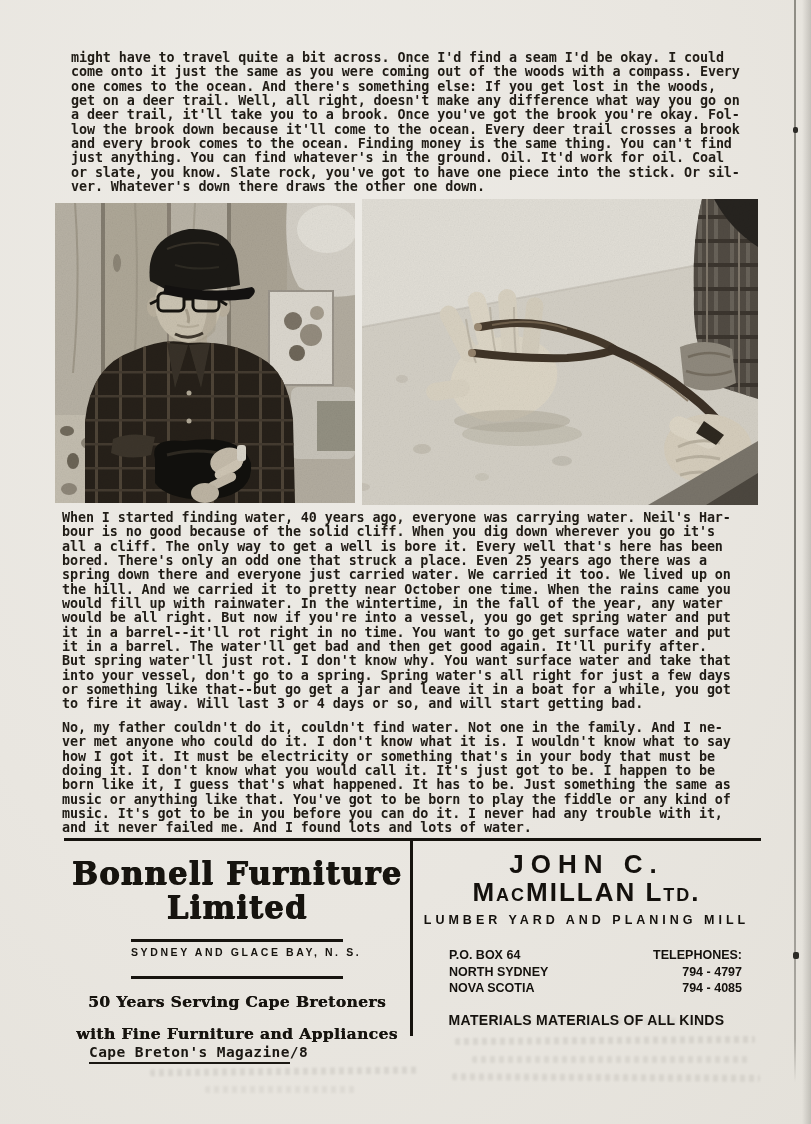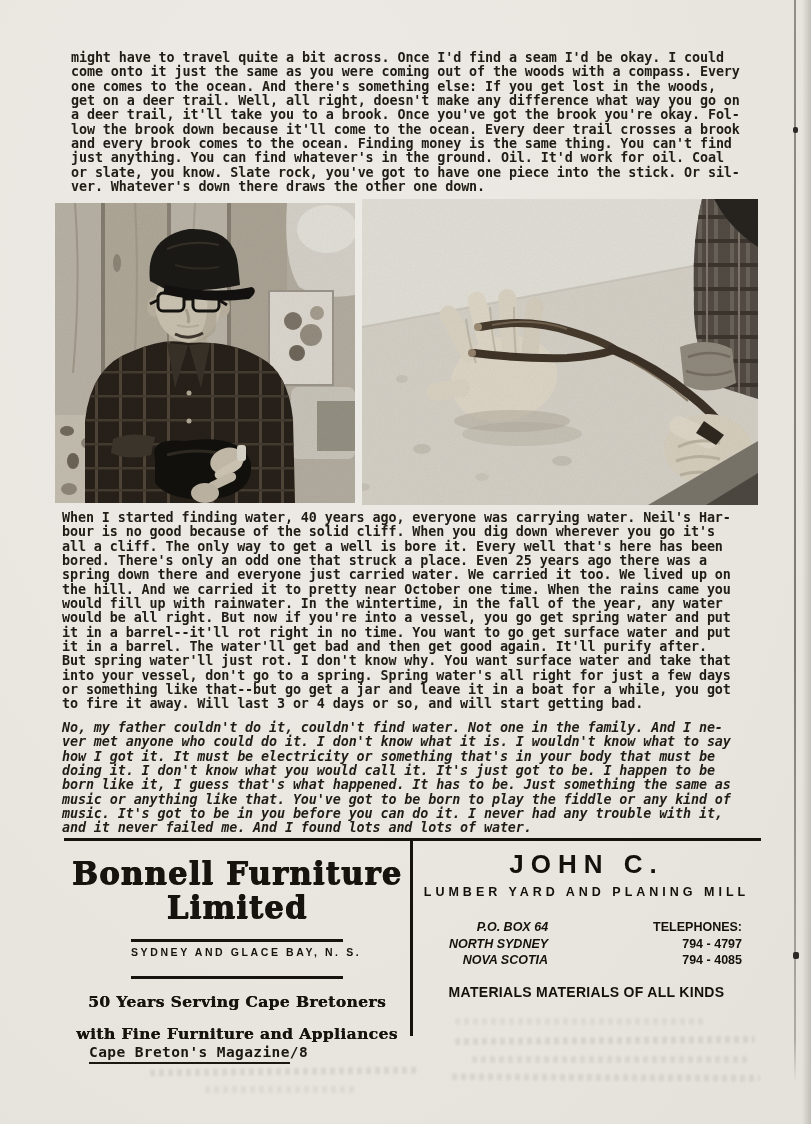--- a/index.html
+++ b/index.html
@@ -15,21 +15,21 @@
   .edge-shade { position:absolute; right:0; top:0; width:9px; height:100%;
     background:linear-gradient(to right, rgba(70,68,62,0) 0%, rgba(70,68,62,0.22) 100%); }
 
   
   .typewriter {
     position:absolute; white-space:pre-line; font-weight:bold;
     font-size:13.4px; line-height:14.35px; letter-spacing:-0.1px; color:#201c16;
   }
   #para1 { left:71px; top:51px;  width:700px; }
   #para2 { left:62px; top:511px; width:706px; }
-  #para3 { left:62px; top:721px; width:706px;font-style:italic; }
+  #para3 { left:62px; top:721px; width:706px; }
 
   figure.photo { position:absolute; margin:0; padding:0; }
   #photo-left  { left:55px;  top:203px; width:300px; height:300px; }
   #photo-right { left:362px; top:199px; width:396px; height:306px; }
   figure.photo svg { display:block; }
 
   
   .ad-rule-h { position:absolute; left:64px; top:838px; width:697px; height:3px; background:#16130e; }
   .ad-rule-v { position:absolute; left:410px; top:838px; width:3px; height:198px; background:#16130e; }
 
@@ -54,21 +54,21 @@
   .bonnell-tag2 { margin-top:13px; }
 
   
   .macmillan { position:absolute; left:413px; top:850px; width:347px; text-align:center;
     color:#14110d; font-family:"Liberation Sans",sans-serif; }
   .mac-name1 { font-weight:bold; font-size:26px; line-height:28px; letter-spacing:7px; }
   .mac-name2 { font-weight:bold; font-size:26px; line-height:28px; letter-spacing:2px; font-variant:small-caps; }
   .mac-sub   { font-weight:bold; font-size:12.5px; letter-spacing:4px; margin-top:7px; white-space:nowrap; }
   .mac-addr  { display:flex; justify-content:space-between; margin:20px 18px 0 36px;
                font-weight:bold; font-size:12.5px; line-height:16.5px; }
-  .mac-addr-left  { text-align:right;font-style:italic; }
+  .mac-addr-left  { text-align:left; }
   .mac-addr-right { text-align:right; }
   .mac-footer { font-weight:bold; font-size:14px; letter-spacing:0.3px; margin-top:15px; }
 
   
   .footer-line { position:absolute; left:89px; top:1044px; font-weight:bold;
     font-size:14.5px; letter-spacing:0.4px; color:#1b1813; }
   .footer-line .underlined { border-bottom:2.5px solid #1b1813; padding-bottom:2px; }
 
   
   .smudge { position:absolute; height:7px; border-radius:2px; filter:blur(0.8px);
@@ -311,20 +311,21 @@
   <div class="bonnell">
     <div class="bonnell-title">Bonnell Furniture</div>
     <div class="bonnell-title">Limited</div>
     <div class="bonnell-divider">SYDNEY AND GLACE BAY, N. S.</div>
     <div class="bonnell-tag1">50 Years Serving Cape Bretoners</div>
     <div class="bonnell-tag2">with Fine Furniture and Appliances</div>
   </div>
 
   <div class="macmillan">
     <div class="mac-name1">JOHN C.</div>
+    <div class="mac-name2">MacMILLAN Ltd.</div>
     <div class="mac-sub">LUMBER YARD AND PLANING MILL</div>
     <div class="mac-addr">
       <div class="mac-addr-left">
         <div>P.O. BOX 64</div>
         <div>NORTH SYDNEY</div>
         <div>NOVA SCOTIA</div>
       </div>
       <div class="mac-addr-right">
         <div>TELEPHONES:</div>
         <div>794 - 4797</div>

